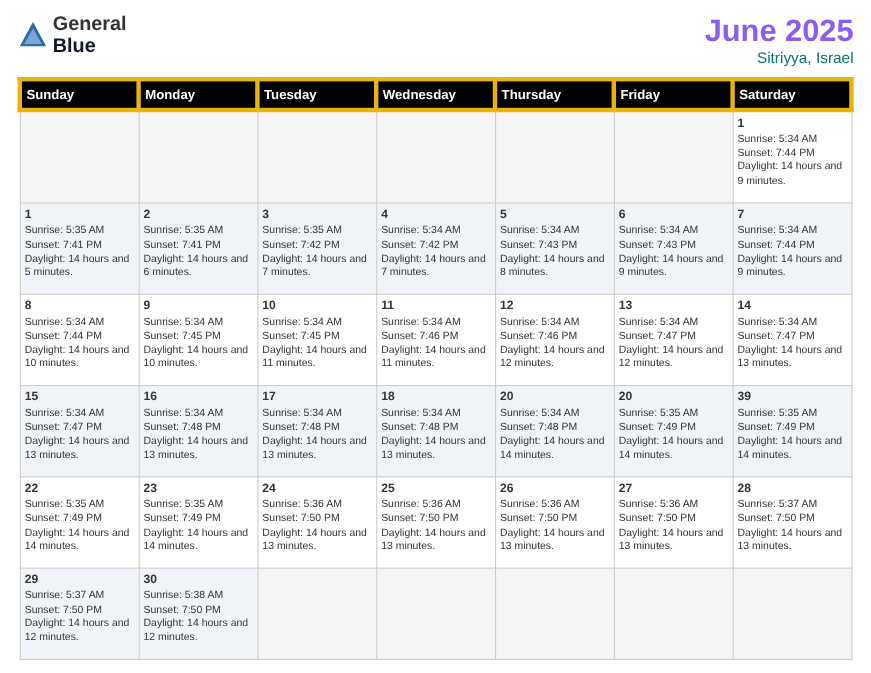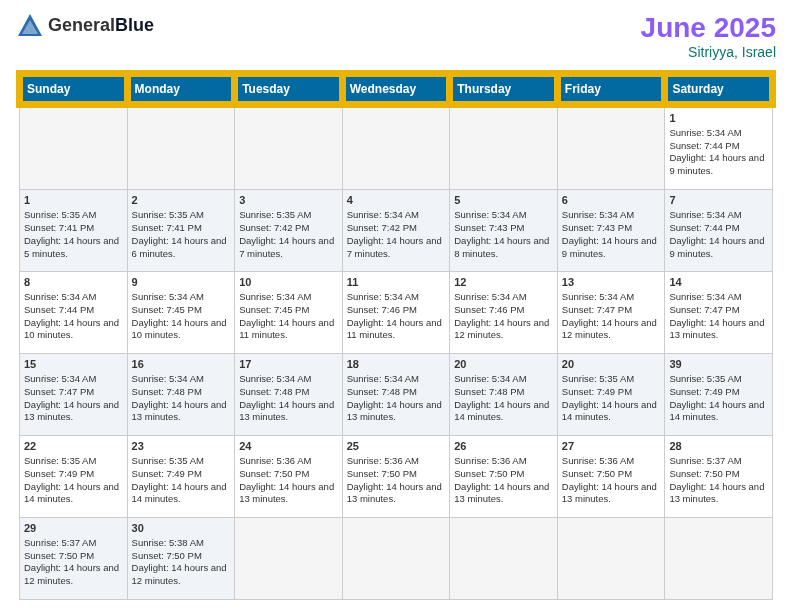--- a/index.html
+++ b/index.html
@@ -23,21 +23,21 @@
       justify-content: space-between;
       align-items: flex-start;
       margin-bottom: 10px;
     }
     .logo {
       display: flex;
       align-items: center;
     }
     .logo-text {
       display: flex;
-      flex-direction: row;
+      flex-direction: column;
       line-height: 1.1;
     }
     .logo-general {
       font-size: 18px;
       font-weight: bold;
       color: #333;
     }
     .logo-blue {
       font-size: 18px;
       font-weight: bold;
@@ -62,26 +62,26 @@
       color: #0f766e;
     }
     .calendar {
       flex: 1;
       border: 1px solid #ccc;
       border-collapse: collapse;
       width: 100%;
       table-layout: fixed;
     }
     .calendar th {
-      background-color: #0369a1;
+      background-color: #000000;
       color: #fff;
       font-size: 12px;
       font-weight: bold;
       padding: 5px 4px;
-      border: 7px solid #eab308;
+      border: 4px solid #eab308;
       text-align: left;
     }
     .calendar td {
       border: 1px solid #ccc;
       vertical-align: top;
       padding: 3px 4px;
       font-size: 9.5px;
       color: #333;
       background: #fff;
       line-height: 1.35;

